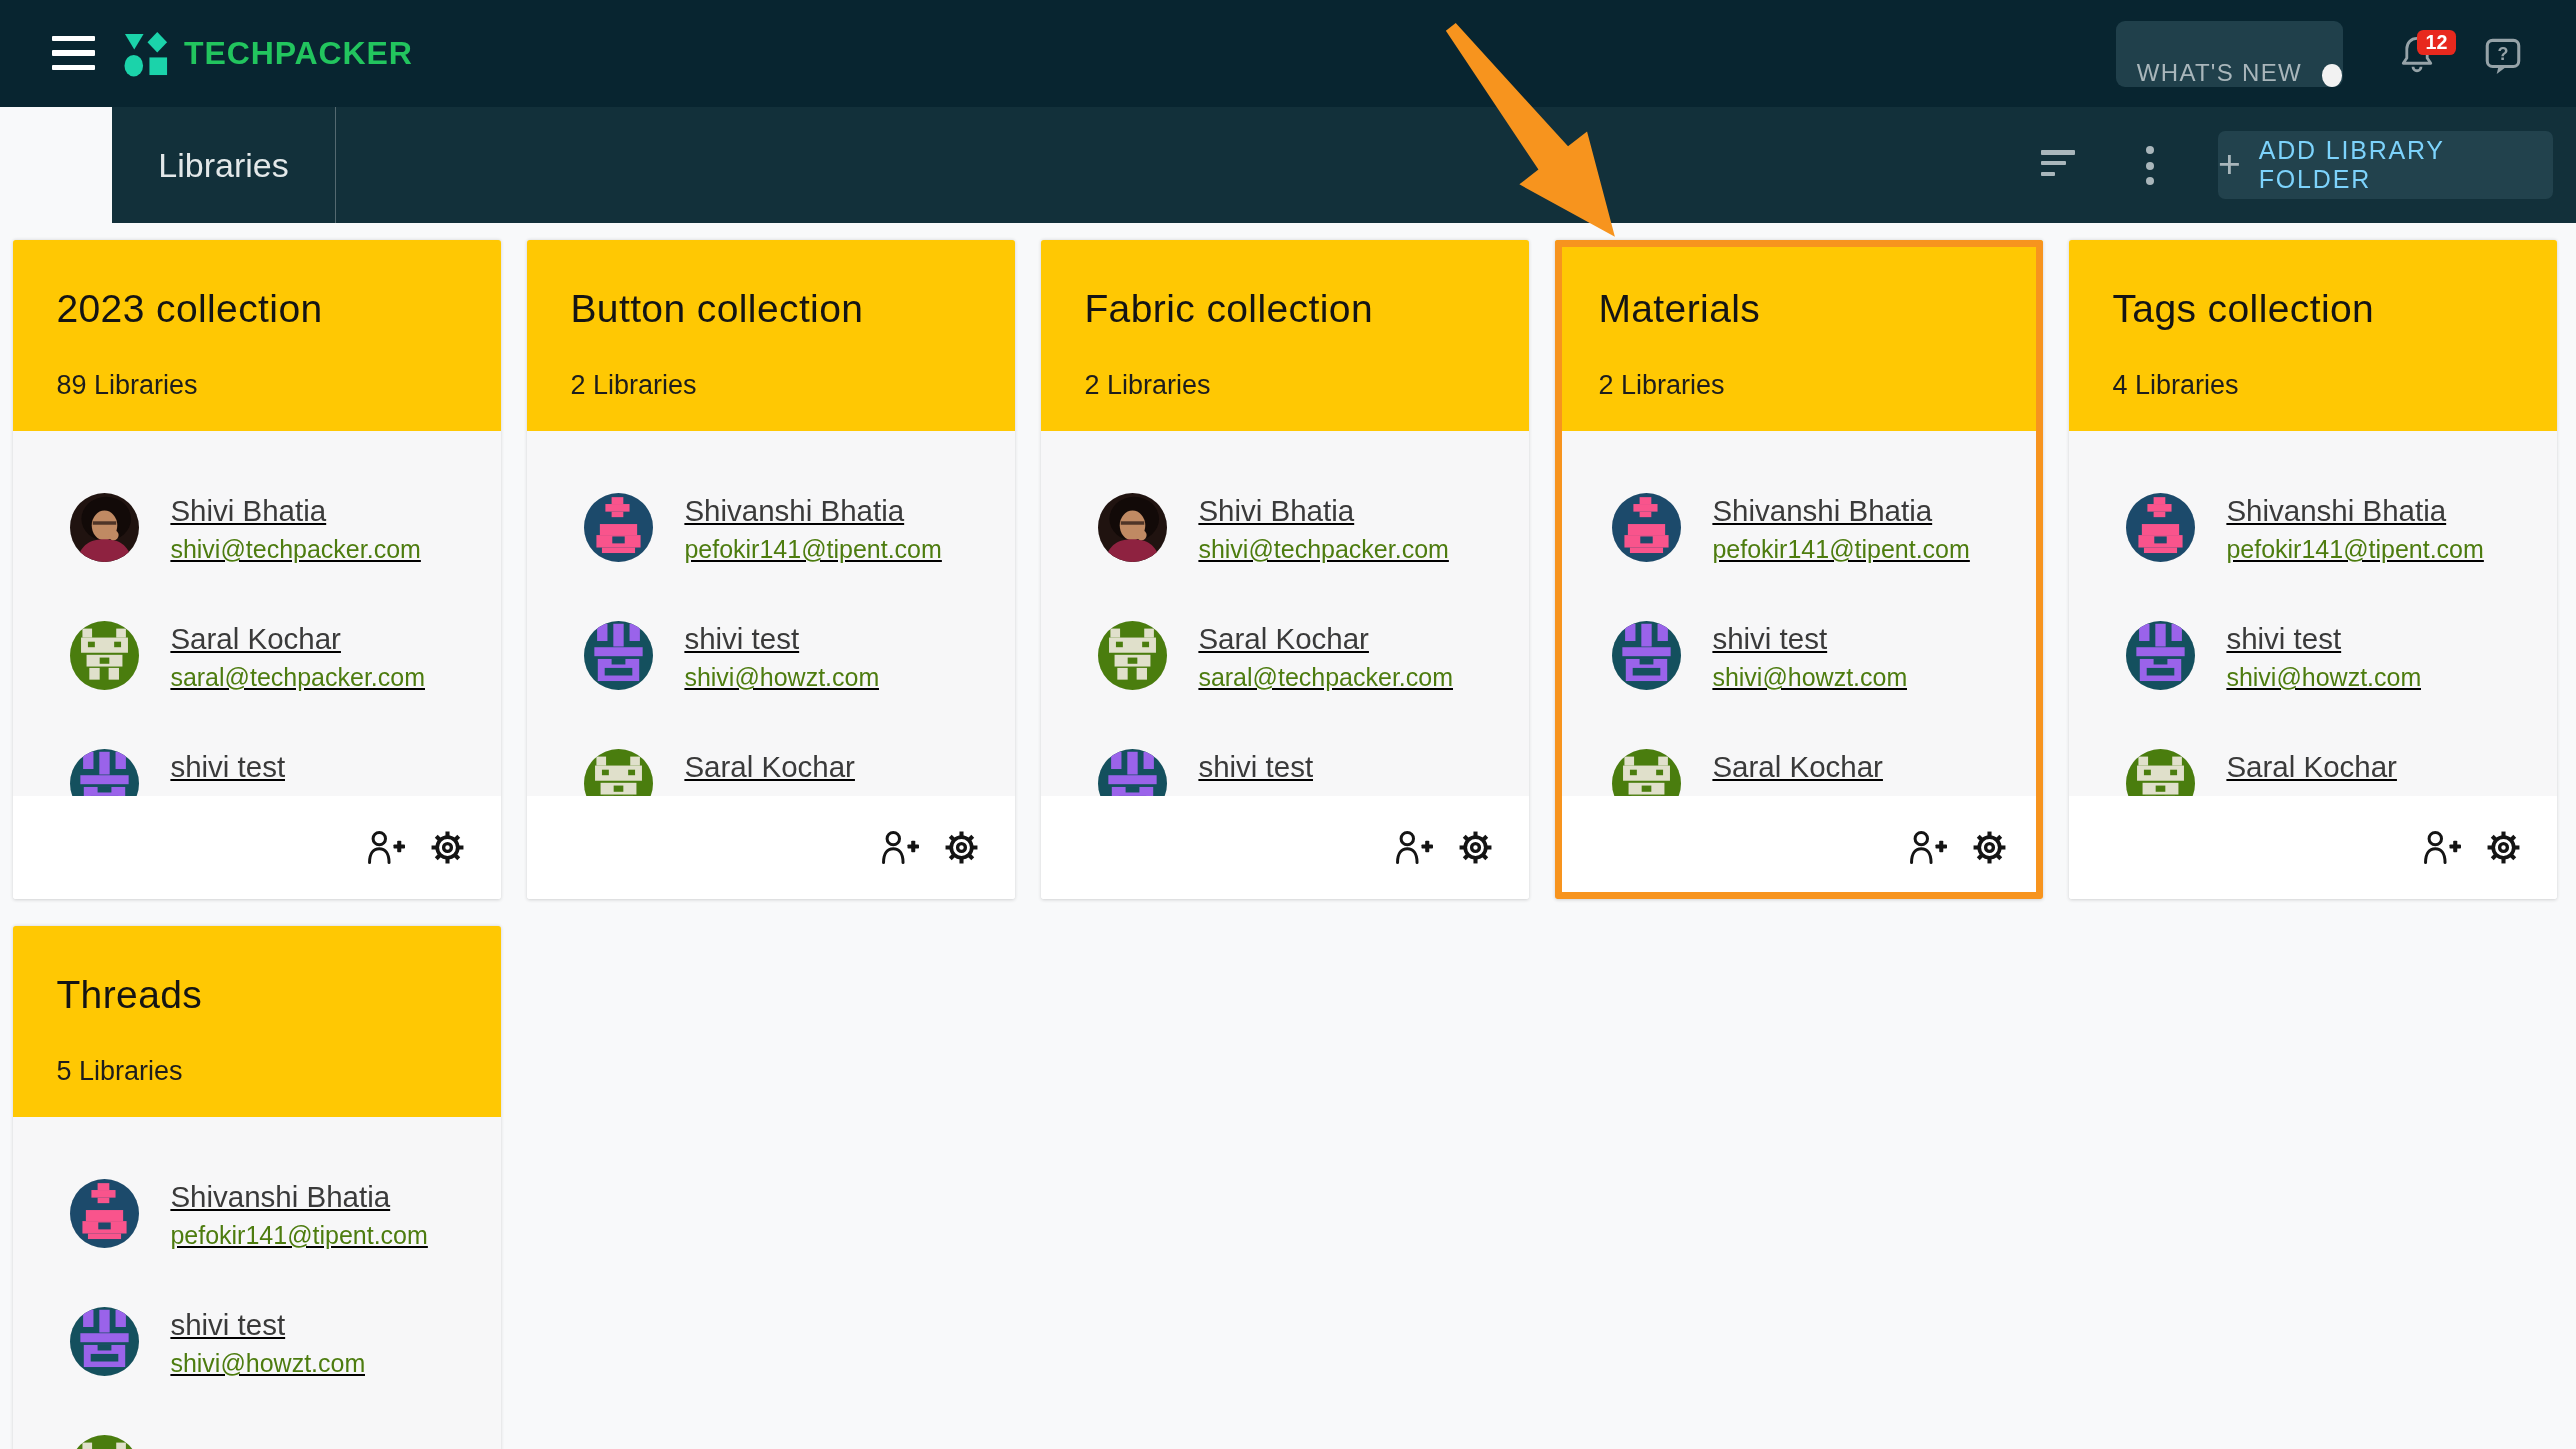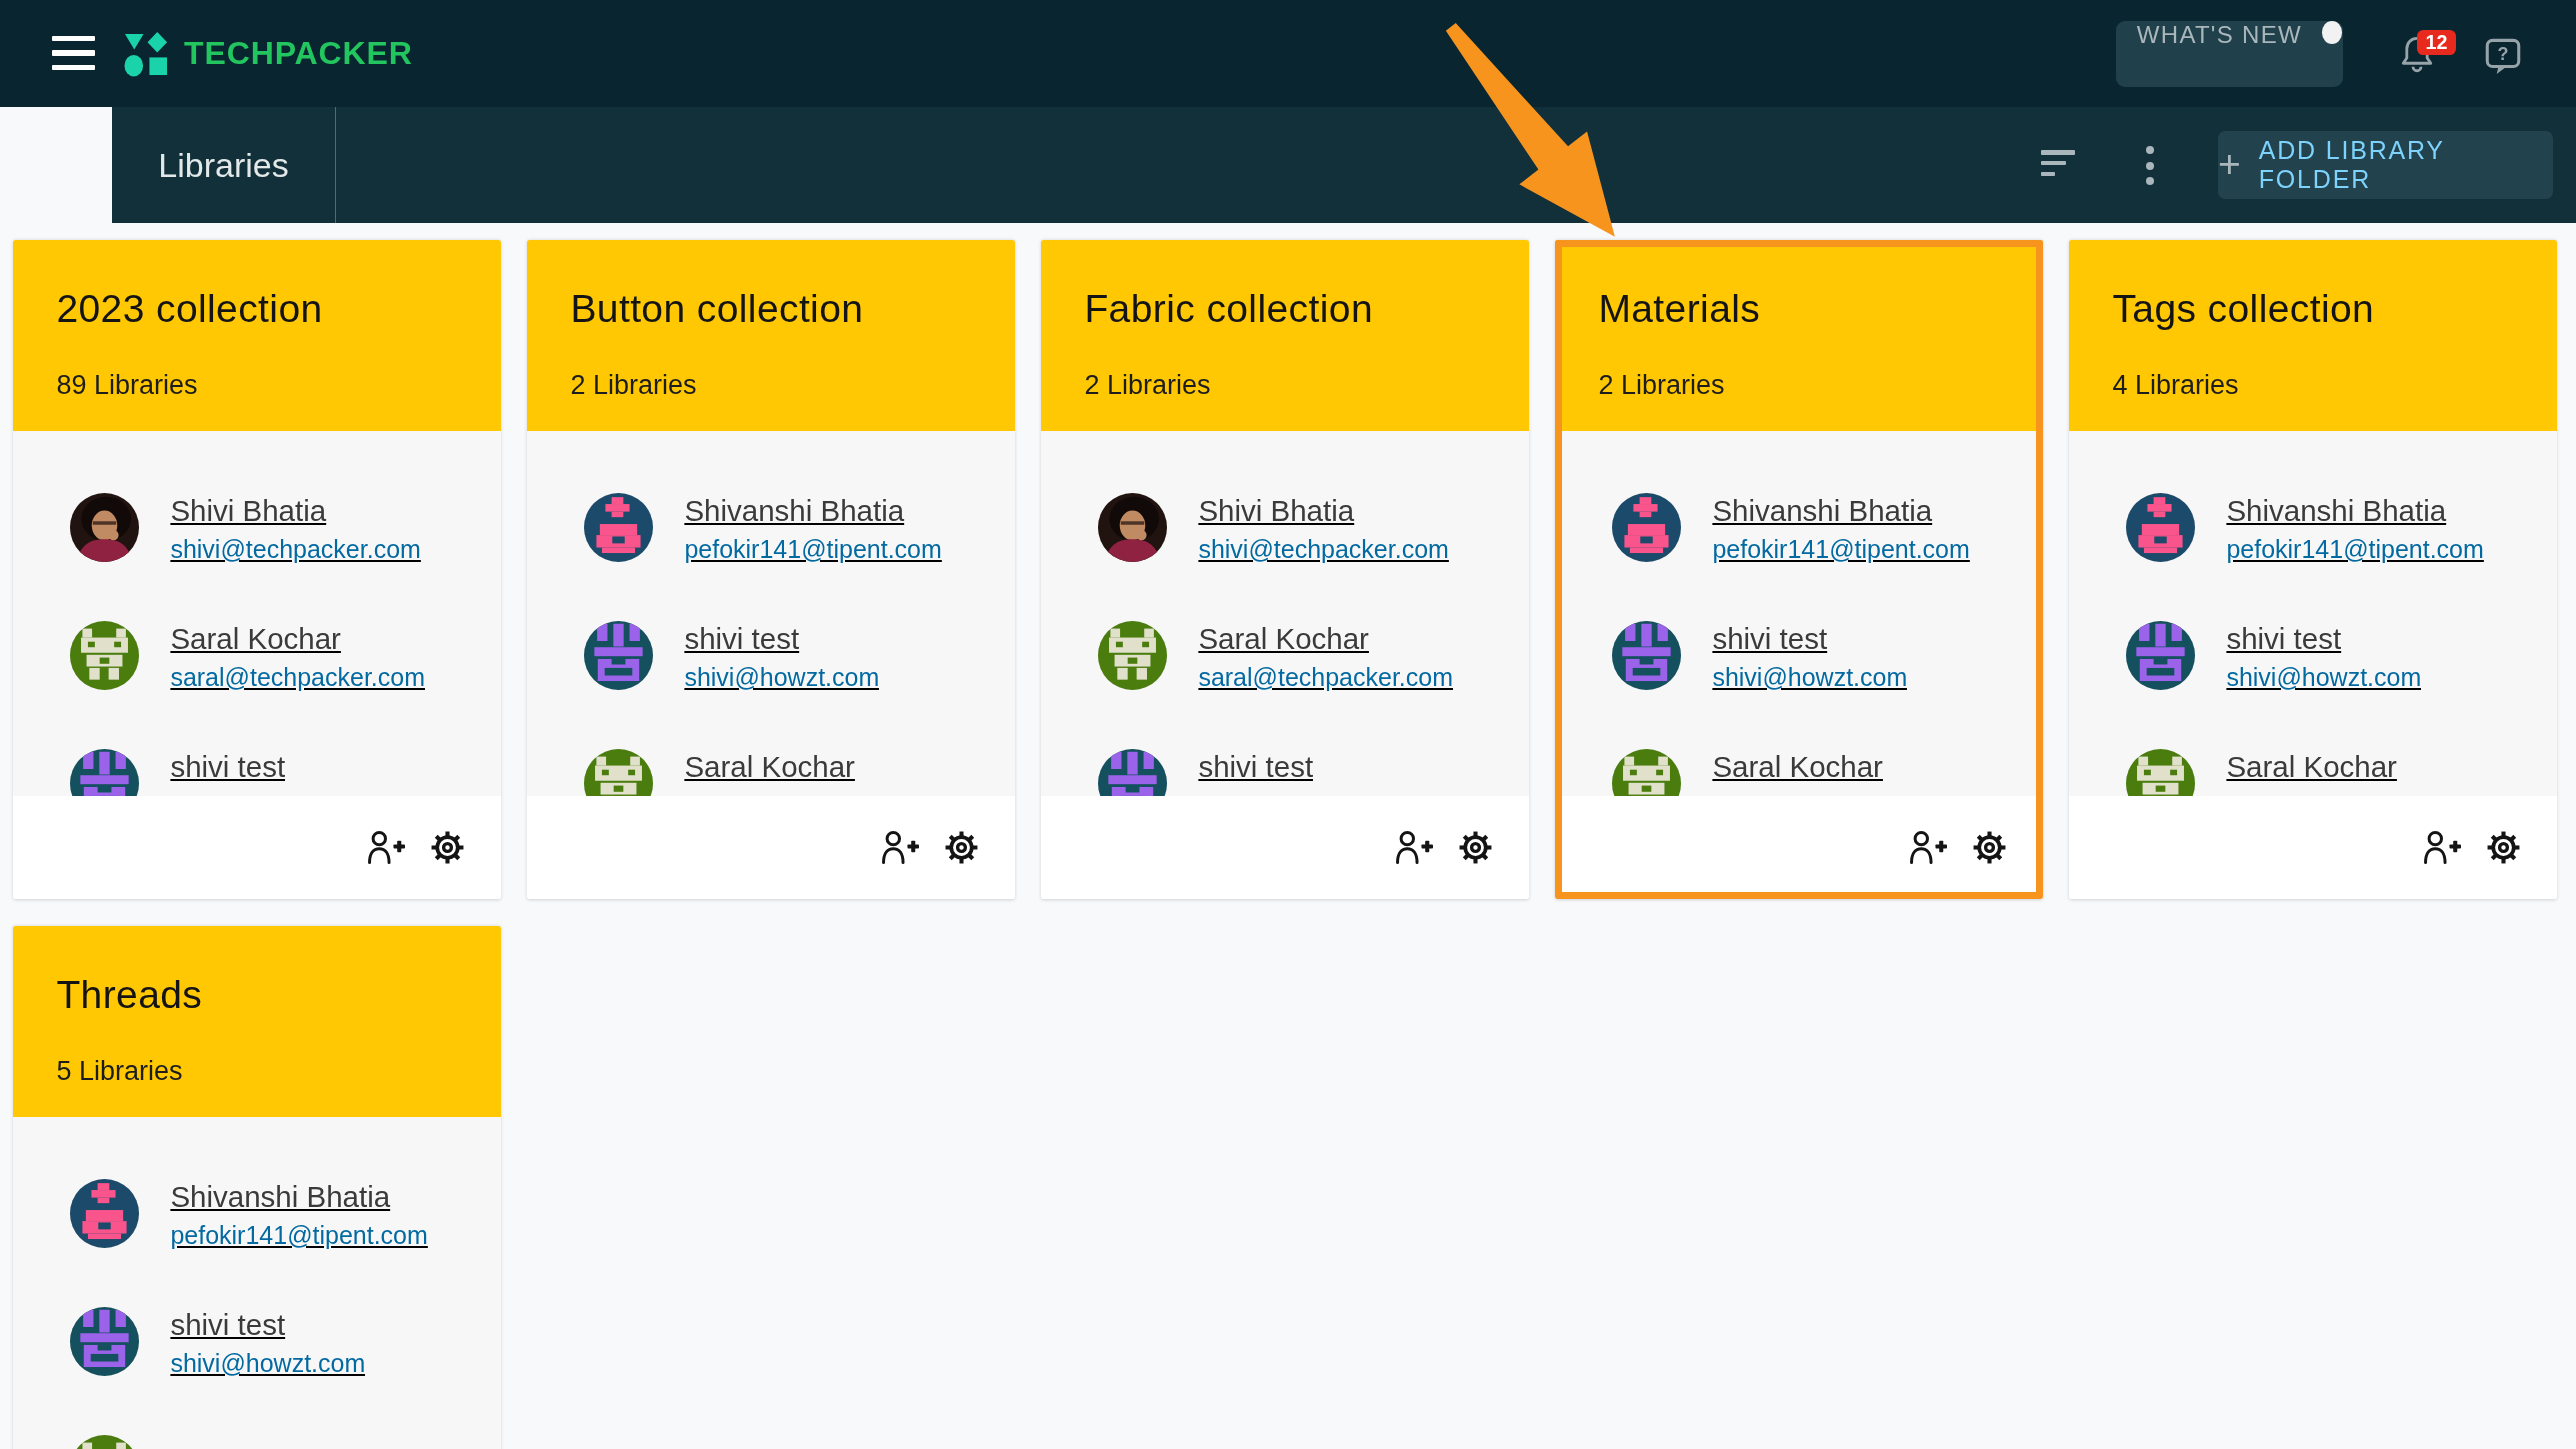--- a/index.html
+++ b/index.html
@@ -24,21 +24,21 @@
     position:absolute; left:1594px; top:17px; width:501px; height:72px;
     background:#ccd3d7; border-radius:12.5px; display:flex; align-items:center; padding:0 19.7px;
   }
   .search input {
     flex:1; border:none; outline:none; background:transparent;
     font-family:"Liberation Sans",sans-serif; font-size:26px; color:#333; margin-left:12.5px;
   }
   .search input::placeholder { color:#6b787e; opacity:1; }
   .whatsnew {
     position:absolute; left:2116px; top:20.6px; width:227px; height:66px;
-    background:#20404b; border-radius:9px; display:flex; align-items:flex-start; justify-content:center;
+    background:#20404b; border-radius:9px; display:flex; align-items:flex-end; justify-content:center;
     gap:19.7px; cursor:pointer;padding-left:20px;
   }
   .whatsnew .wn-label { color:#a9b6bb; font-size:24px; letter-spacing:1.3px; }
   .wn-dot { width:20.6px; height:23px; border-radius:50%; background:#f2f2f2; }
   .bell-wrap { position:absolute; left:2399px; top:34px; width:63px; height:54px; cursor:pointer; }
   .badge {
     position:absolute; left:18px; top:-3.6px; min-width:39px; height:25px; padding:0 7.2px;
     background:#e8291e; border-radius:6.3px; color:#fff; font-size:19.7px; font-weight:bold;
     display:flex; align-items:center; justify-content:center;text-align:right;
   }
@@ -83,21 +83,21 @@
   .card.highlighted { outline:7.2px solid #f7941e; outline-offset:-7.2px; }
   .card-head { height:191px; background:#ffc803; padding:47px 36px 1px 43px; flex:0 0 auto; }
   .card-title { font-size:39px; color:#141414; letter-spacing:0.4px; white-space:nowrap; overflow:hidden; }
   .card-sub { font-size:27px; color:#1d1d1d; margin-top:39px; }
   .card-body { height:365px; overflow:hidden; padding:32px 0 0 57px; flex:0 0 auto; }
   .member { height:128px; display:flex; align-items:flex-start; }
   .avatar { width:69px; height:69px; border-radius:50%; overflow:hidden; margin-top:29.5px; flex:0 0 auto; background:#ddd; }
   .avatar svg { display:block; width:69px; height:69px; }
   .mtext { margin-left:31px; margin-top:31px; max-width:304px; overflow:hidden;text-decoration:underline; }
   .m-name { font-size:29.5px; color:#3a3a3a; white-space:nowrap; }
-  .m-email { font-size:25px; color:#0369a1; margin-top:7.2px; white-space:nowrap; }
+  .m-email { font-size:25px; color:#4d7c0f; margin-top:7.2px; white-space:nowrap; }
   .card-foot {
     height:103px; background:#ffffff; display:flex; align-items:center; justify-content:flex-end;
     gap:23px; padding-right:34px; flex:0 0 auto;
   }
   .foot-icon { width:39px; height:39px; cursor:pointer; }
   .foot-icon svg { width:39px; height:39px; display:block; }
 
   
   .arrow-overlay { position:absolute; left:0; top:0; width:2576px; height:1449px; pointer-events:none; z-index:50; }
 

